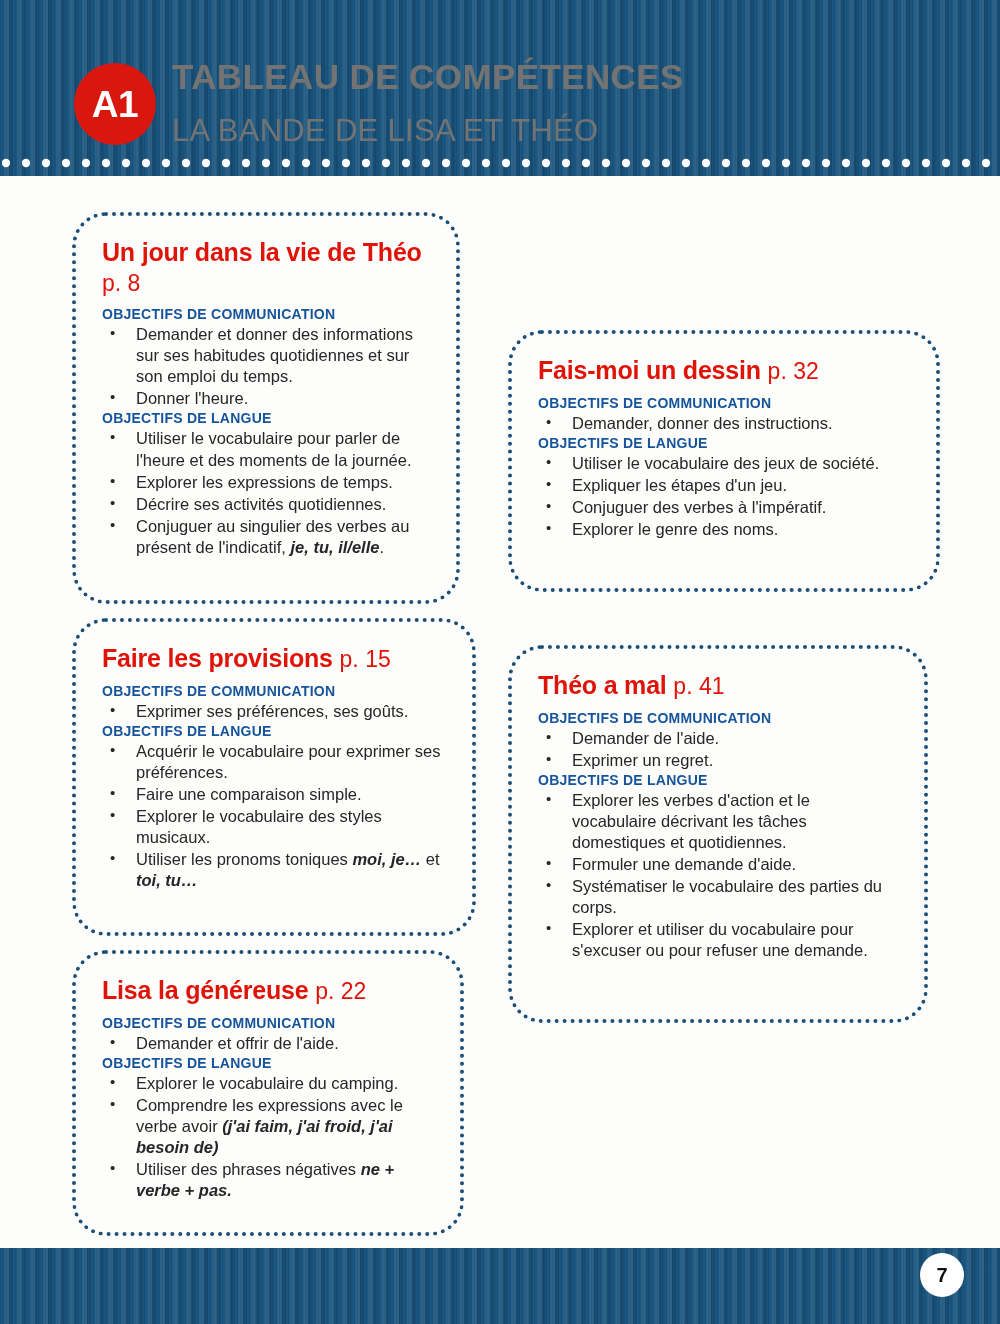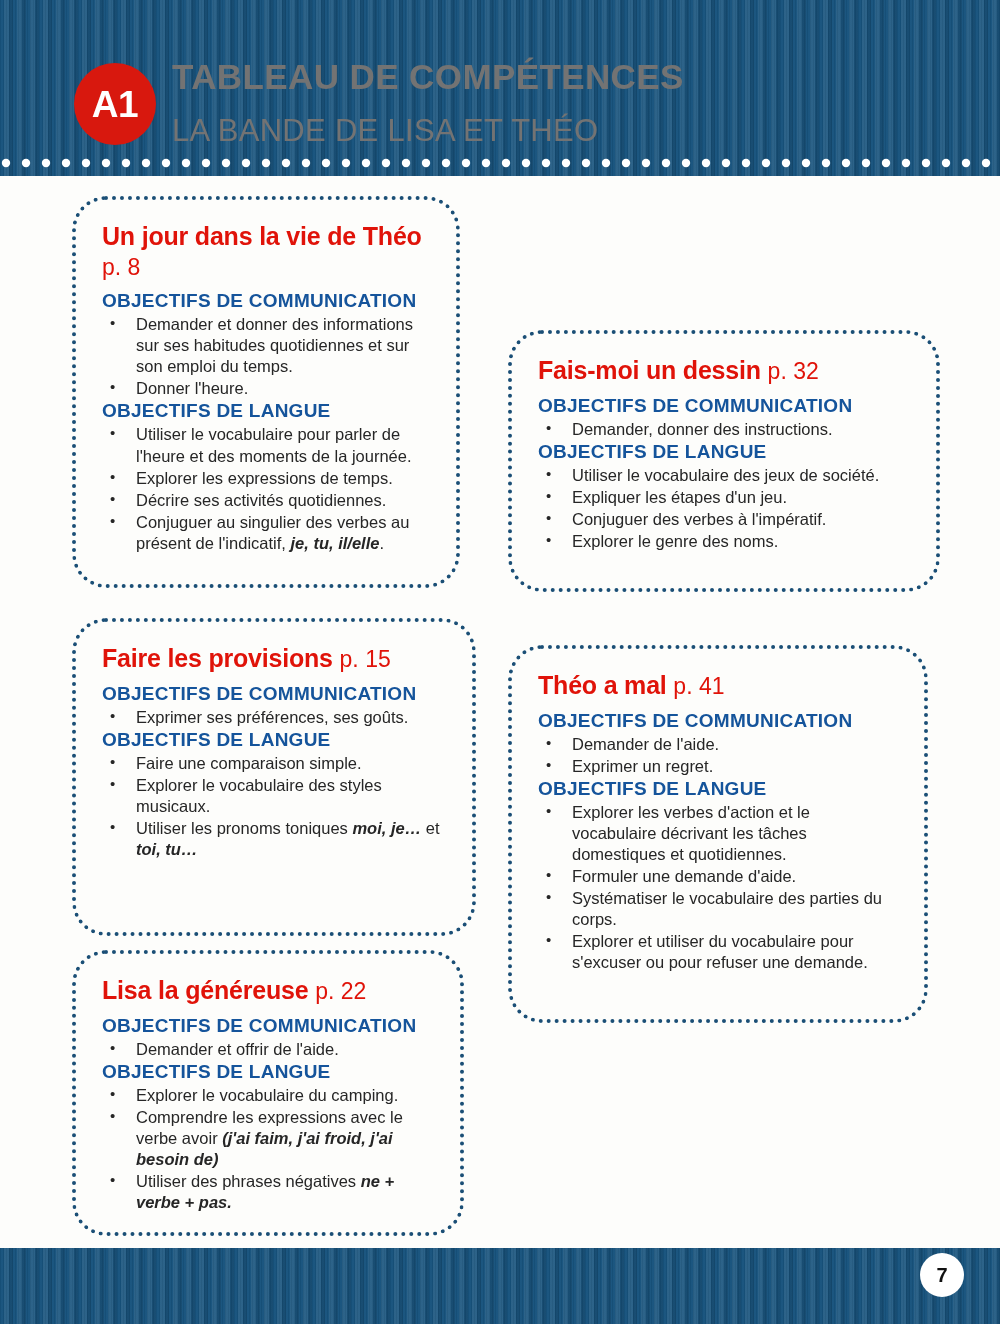--- a/index.html
+++ b/index.html
@@ -124,21 +124,21 @@
     letter-spacing: -0.2px;
   }
   .box-title .pg {
     font-weight: normal;
     font-size: 23px;
     letter-spacing: 0px;
   }
 
   .sect-head {
     color: #15549b;
-    font-size: 19px;
+    font-size: 14px;
     font-weight: bold;
     letter-spacing: 0.25px;
     margin: 0 0 2px 0;
   }
   .sect-head.second {
   }
 
   ul.objlist {
     list-style: none;
     margin: 0;
@@ -161,21 +161,21 @@
     font-size: 15px;
   }
   ul.objlist li b,
   ul.objlist li i {
     font-style: italic;
     font-weight: bold;
     text-align: right;
   }
 
   
-  #box-un-jour       { left: 72px;  top: 196px;  width: 388px;  height: 392px; }
+  #box-un-jour       { left: 72px;  top: 212px;  width: 388px;  height: 392px; }
   #box-fais-moi      { left: 508px; top: 330px;  width: 432px;  height: 262px; }
   #box-faire-prov    { left: 72px;  top: 618px;  width: 404px;  height: 318px; }
   #box-theo-mal      { left: 508px; top: 645px;  width: 420px;  height: 378px; }
   #box-lisa-gen      { left: 72px;  top: 950px;  width: 392px;  height: 286px; }
 
   
   .page-num {
     position: absolute;
     left: 920px;
     top: 1253px;
@@ -301,20 +301,21 @@
     <div class="box-title">
       <span>Faire les provisions</span>
       <span class="pg">p. 15</span>
     </div>
     <div class="sect-head">OBJECTIFS DE COMMUNICATION</div>
     <ul class="objlist">
         <li>Exprimer ses préférences, ses goûts.</li>
       </ul>
     <div class="sect-head second">OBJECTIFS DE LANGUE</div>
     <ul class="objlist">
+        <li>Acquérir le vocabulaire pour exprimer ses préférences.</li>
         <li>Faire une comparaison simple.</li>
         <li>Explorer le vocabulaire des styles musicaux.</li>
         <li>Utiliser les pronoms toniques <b>moi, je…</b> et <b>toi, tu…</b></li>
       </ul>
   </div>
 
   <div class="dbox" id="box-theo-mal">
     <div class="box-title">
       <span>Théo a mal</span>
       <span class="pg">p. 41</span>

